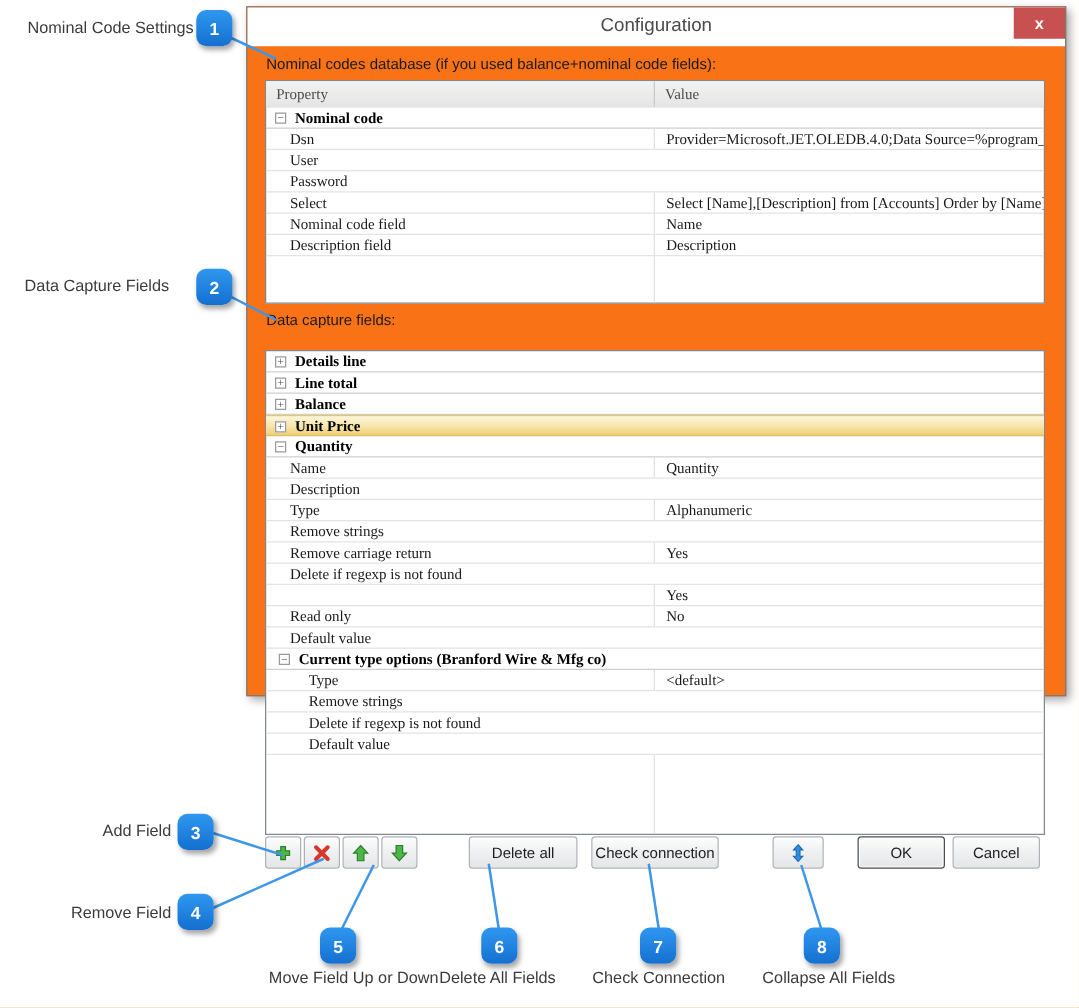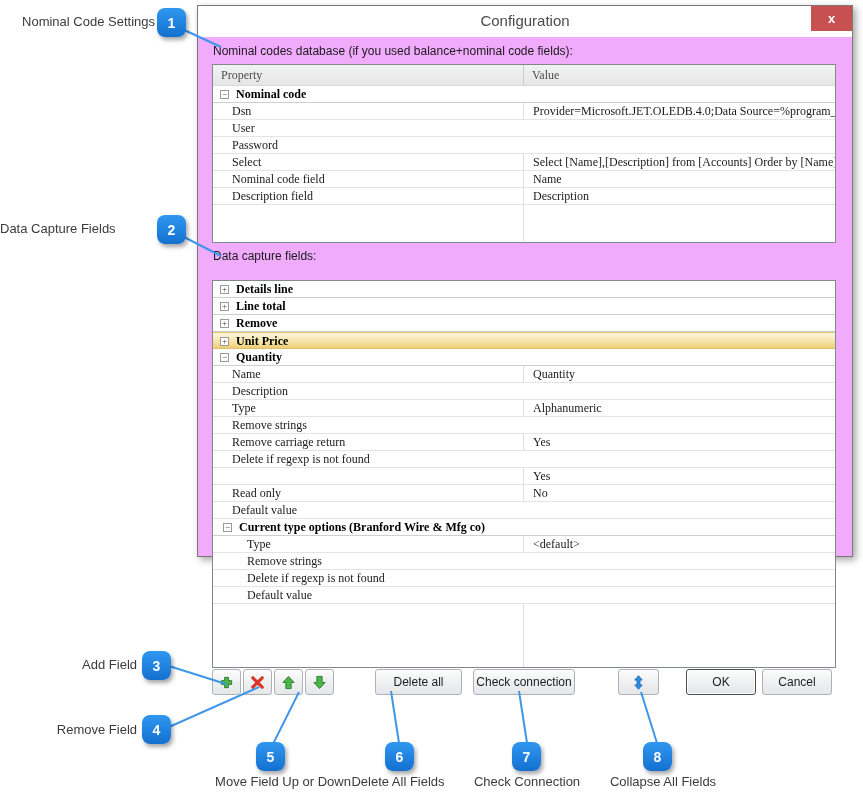--- a/index.html
+++ b/index.html
@@ -2,21 +2,21 @@
 <html><head>
 <meta charset="utf-8">
 <style>
   * { margin:0; padding:0; box-sizing:border-box; }
   html,body { background:#fff; }
   body { font-family:"Liberation Sans", sans-serif; }
   #stage { position:relative; width:863px; height:806px; background:#fff; overflow:hidden; }
 
   
   .dialog { position:absolute; left:197px; top:5px; width:656px; height:552px;
-            background:#f0abfc; border:1px solid #7a7a7a;
+            background:#f97316; border:1px solid #7a7a7a;
             box-shadow:3px 3px 7px rgba(0,0,0,.35); }
   .titlebar { position:absolute; left:0; top:0; width:100%; height:31px; background:#ffffff; }
   .title { text-align:center; line-height:30px; font-size:15px; color:#4b4b4b; }
   .close-btn { position:absolute; top:0; right:0; width:41px; height:25px; background:#c75050;
                color:#fff; font-size:13px; font-weight:bold; text-align:center; line-height:25px; cursor:default; }
 
   .section-label { position:absolute; font-size:12px; color:#1a1a1a; }
 
   
   .grid { position:absolute; background:#fff; border:1px solid #828790;font-family:Liberation Serif, serif; }
@@ -67,21 +67,21 @@
     <line x1="182" y1="236" x2="221" y2="256" stroke="#3d96e8" stroke-width="2"></line>
     <line x1="169" y1="666" x2="226" y2="684" stroke="#3d96e8" stroke-width="2"></line>
     <line x1="169" y1="727" x2="259" y2="687" stroke="#3d96e8" stroke-width="2"></line>
     <line x1="273" y1="744" x2="299" y2="692" stroke="#3d96e8" stroke-width="2"></line>
     <line x1="399" y1="743" x2="391" y2="691" stroke="#3d96e8" stroke-width="2"></line>
     <line x1="527" y1="743" x2="519" y2="691" stroke="#3d96e8" stroke-width="2"></line>
     <line x1="657" y1="743" x2="641" y2="692" stroke="#3d96e8" stroke-width="2"></line>
   </svg>
 
   <div class="callout-label" style="left:0;width:155px;top:14px;text-align:right;">Nominal Code Settings</div>
-  <div class="callout-label" style="left:0;width:155px;top:221px;text-align:left;">Data Capture Fields</div>
+  <div class="callout-label" style="left:0;width:155px;top:221px;text-align:center;">Data Capture Fields</div>
   <div class="callout-label" style="left:0;width:137px;top:657px;text-align:right;">Add Field</div>
   <div class="callout-label" style="left:0;width:137px;top:722px;text-align:right;">Remove Field</div>
   <div class="callout-label" style="left:200px;width:136px;top:774px;text-align:center;margin-left:15px;">Move Field Up or Down</div>
   <div class="callout-label" style="left:338px;width:120px;top:774px;text-align:center;">Delete All Fields</div>
   <div class="callout-label" style="left:467px;width:120px;top:774px;text-align:center;">Check Connection</div>
   <div class="callout-label" style="left:596px;width:134px;top:774px;text-align:center;">Collapse All Fields</div>
 
   <div class="balloon" style="left:157px;top:8px;">1</div>
   <div class="balloon" style="left:157px;top:215px;">2</div>
   <div class="balloon" style="left:142px;top:651px;">3</div>
@@ -141,21 +141,21 @@
     <div class="section-label" style="left:15px;top:243px;">Data capture fields:</div>
 
     <div class="grid" style="left:14px;top:274px;width:624px;height:388px;">
       <div class="g-row group">
         <div class="prop gl1"><span class="toggle">+</span><span>Details line</span></div>
       </div>
       <div class="g-row group">
         <div class="prop gl1"><span class="toggle">+</span><span>Line total</span></div>
       </div>
       <div class="g-row group">
-        <div class="prop gl1"><span class="toggle">+</span><span>Remove</span></div>
+        <div class="prop gl1"><span class="toggle">+</span><span>Balance</span></div>
       </div>
       <div class="g-row group selected">
         <div class="prop gl1"><span class="toggle">+</span><span>Unit Price</span></div>
       </div>
       <div class="g-row group">
         <div class="prop gl1"><span class="toggle">−</span><span>Quantity</span></div>
       </div>
 
       <div class="g-row">
         <div class="prop ind1">Name</div>

